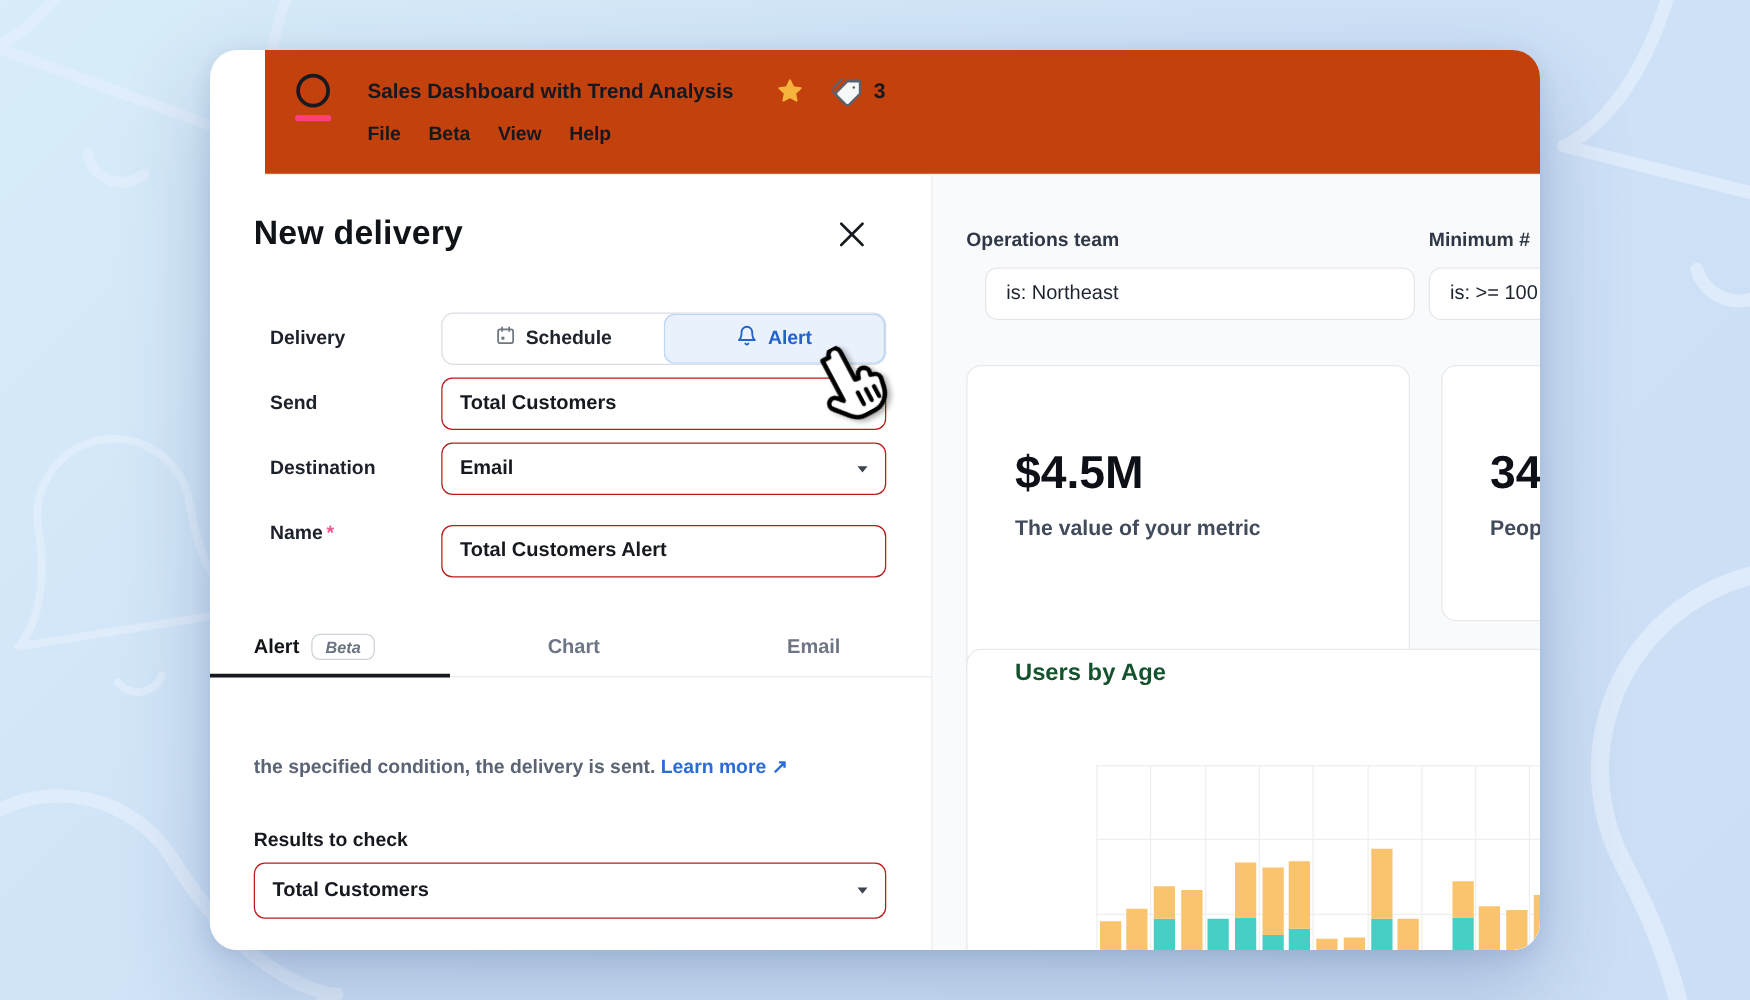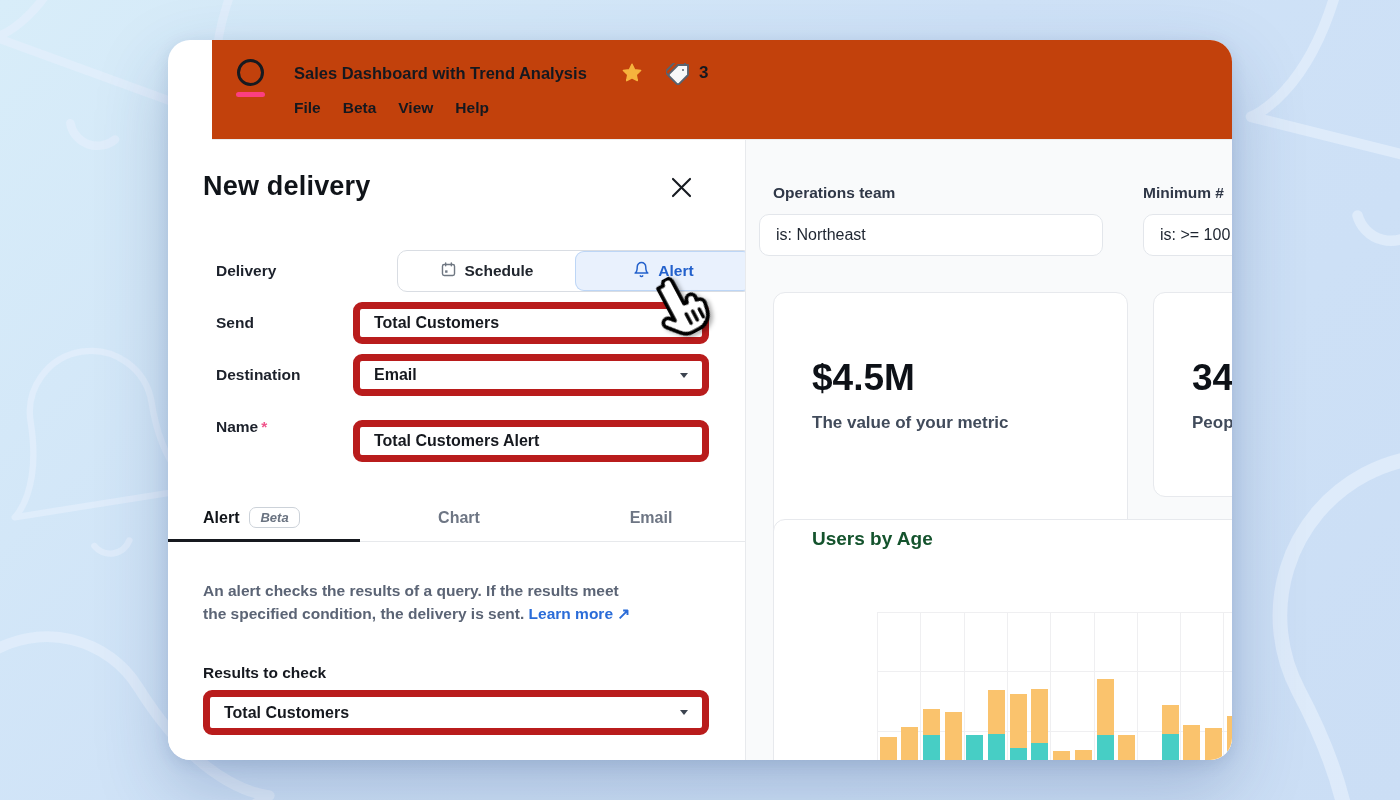--- a/index.html
+++ b/index.html
@@ -33,26 +33,26 @@
   
   .left-panel { position:absolute; left:0; top:100px; width:577px; height:620px; background:#fff; }
   .modal-title { position:absolute; left:35px; top:31px; font-size:27px; font-weight:700; color:#101419; letter-spacing:.2px; }
   .close-btn { position:absolute; left:503px; top:37px; width:24px; height:24px; cursor:pointer; }
 
   .form-label { position:absolute; left:48px; width:145px; font-size:15.5px; font-weight:600;
                 color:#1c212b; line-height:42px; }
   .req { color:#f0558c; font-weight:700; margin-left:3px; }
   .ctrl { position:absolute; left:185px; width:356px; height:42px; }
 
-  .seg { border:1px solid #d9dde3; border-radius:10px; background:#fff; display:flex;margin-left:44px; }
+  .seg { border:1px solid #d9dde3; border-radius:10px; background:#fff; display:flex; }
   .seg-btn { flex:1; display:flex; align-items:center; justify-content:center; gap:8px;
              font-size:15.5px; font-weight:700; color:#20252d; cursor:pointer; border-radius:9px; }
   .seg-btn.active { background:#e9f1fd; box-shadow:inset 0 0 0 1px #bdd6f6; color:#2361cc; }
 
-  .tb { border:7px solid #b91c1c; border-radius:9px; background:#fff; display:flex; align-items:center;
+  .tb { border:1px solid #b91c1c; border-radius:9px; background:#fff; display:flex; align-items:center;
         padding:0 14px; font-size:16px; font-weight:700; color:#16191f; }
   .tb .caret { margin-left:auto; }
   .caret { width:0; height:0; border-left:4.5px solid transparent; border-right:4.5px solid transparent;
            border-top:5.5px solid #3c4450; }
 
   .tab-alert { position:absolute; left:35px; top:367px; display:flex; align-items:center; gap:10px; cursor:pointer; }
   .tab-alert .lbl { font-size:16px; font-weight:700; color:#101419; }
   .beta-badge { border:1px solid #ccd2d9; border-radius:7px; padding:2px 10px; font-size:13px;
                 font-style:italic; font-weight:600; color:#6a7381; background:#fff; }
   .tab-plain { position:absolute; top:369px; width:110px; text-align:center; font-size:16px;
@@ -209,37 +209,37 @@
       <div class="tab-alert">
         <span class="lbl">Alert</span>
         <span class="beta-badge">Beta</span>
       </div>
       <div class="tab-plain tab-chart">Chart</div>
       <div class="tab-plain tab-email">Email</div>
       <div class="tabs-hairline"></div>
       <div class="tabs-underline"></div>
 
       <div class="desc">
-        <span>An alert checks the results of a query. If the results meet</span><br>
+        <br>
         <span>the specified condition, the delivery is sent.</span>
         <span class="learn-link"><span>Learn more</span> <span>↗</span></span>
       </div>
 
       <div class="results-label">Results to check</div>
       <div class="results-select tb">
         <span>Total Customers</span>
         <span class="caret"></span>
       </div>
     </div>
 
     <div class="vdivider"></div>
 
     <div class="dashboard">
       <div class="filter-label" style="left:27px;">Operations team</div>
-      <div class="filter-input" style="left:13px; width:344px;">
+      <div class="filter-input" style="left:42px; width:344px;">
         <span>is: Northeast</span>
       </div>
       <div class="filter-label" style="left:397px;">Minimum #</div>
       <div class="filter-input" style="left:397px; width:270px;">
         <span>is: &gt;= 100</span>
       </div>
 
       <div class="card" style="left:27px; top:152px; width:355px; height:255px;">
         <div class="metric-value">$4.5M</div>
         <div class="metric-caption">The value of your metric</div>

